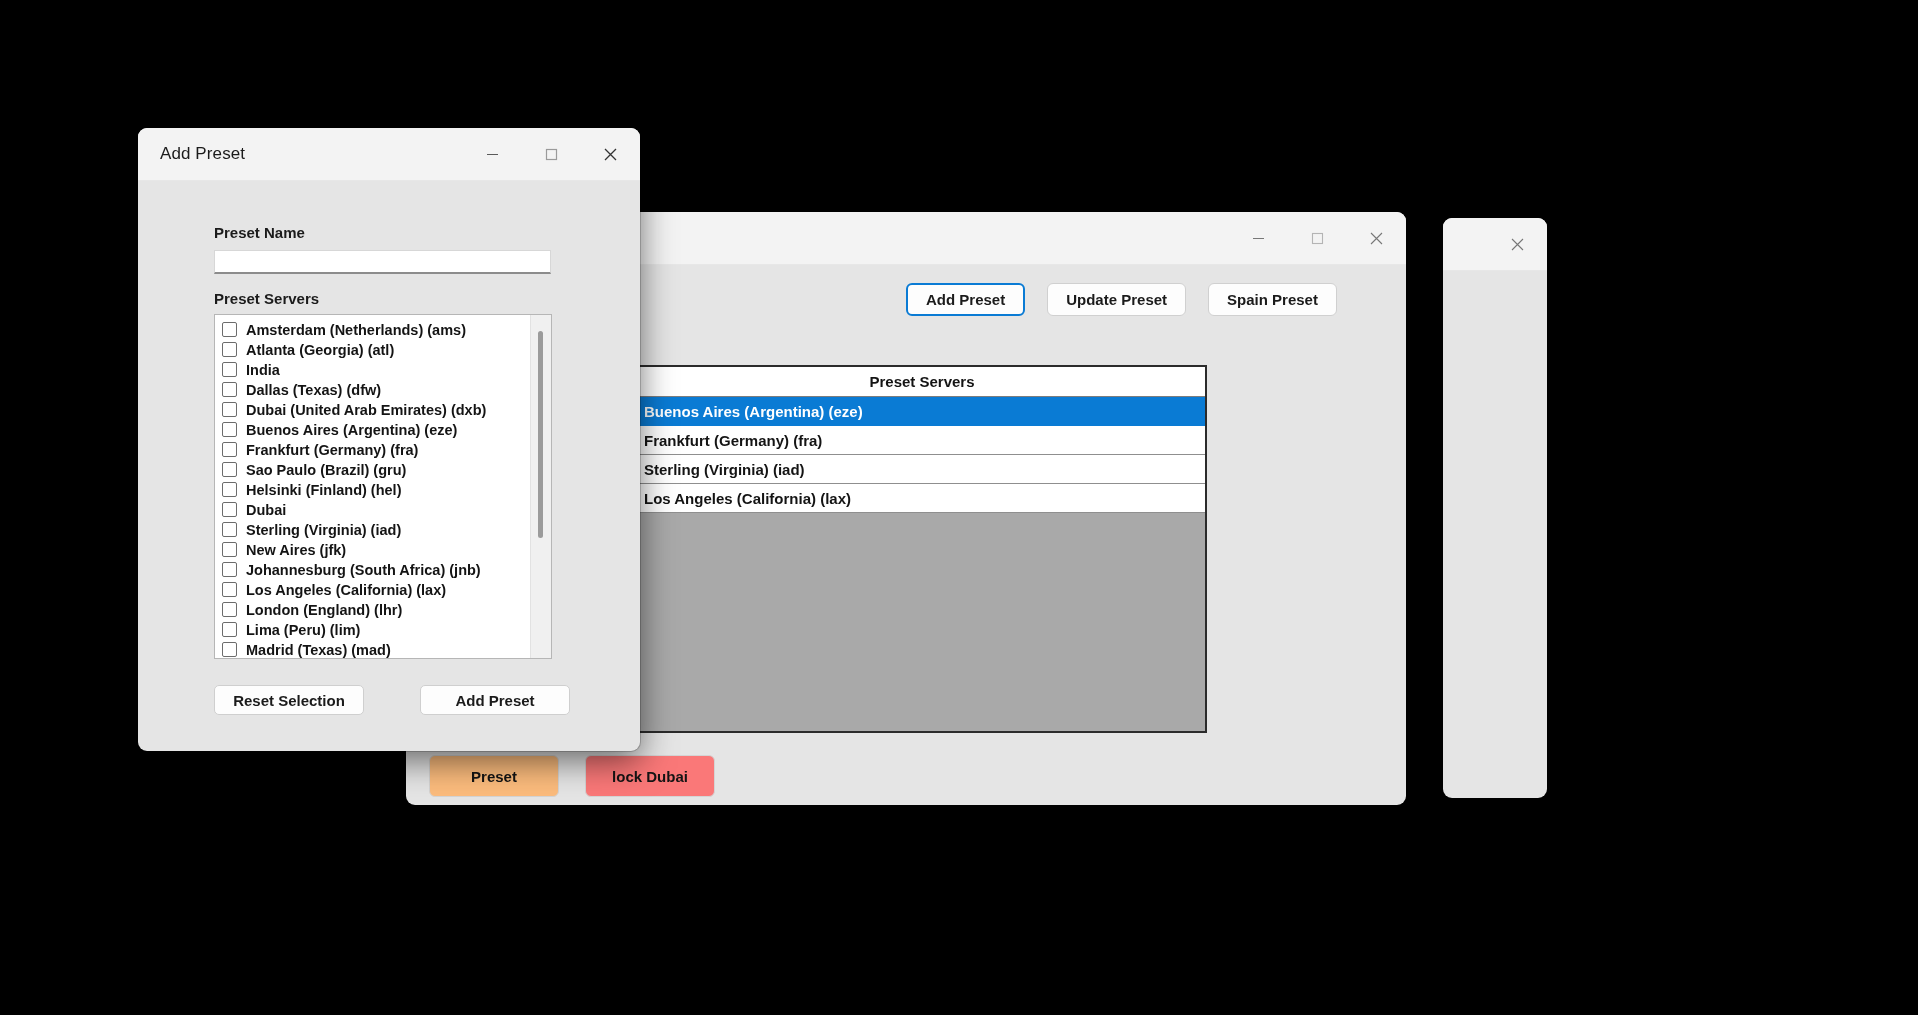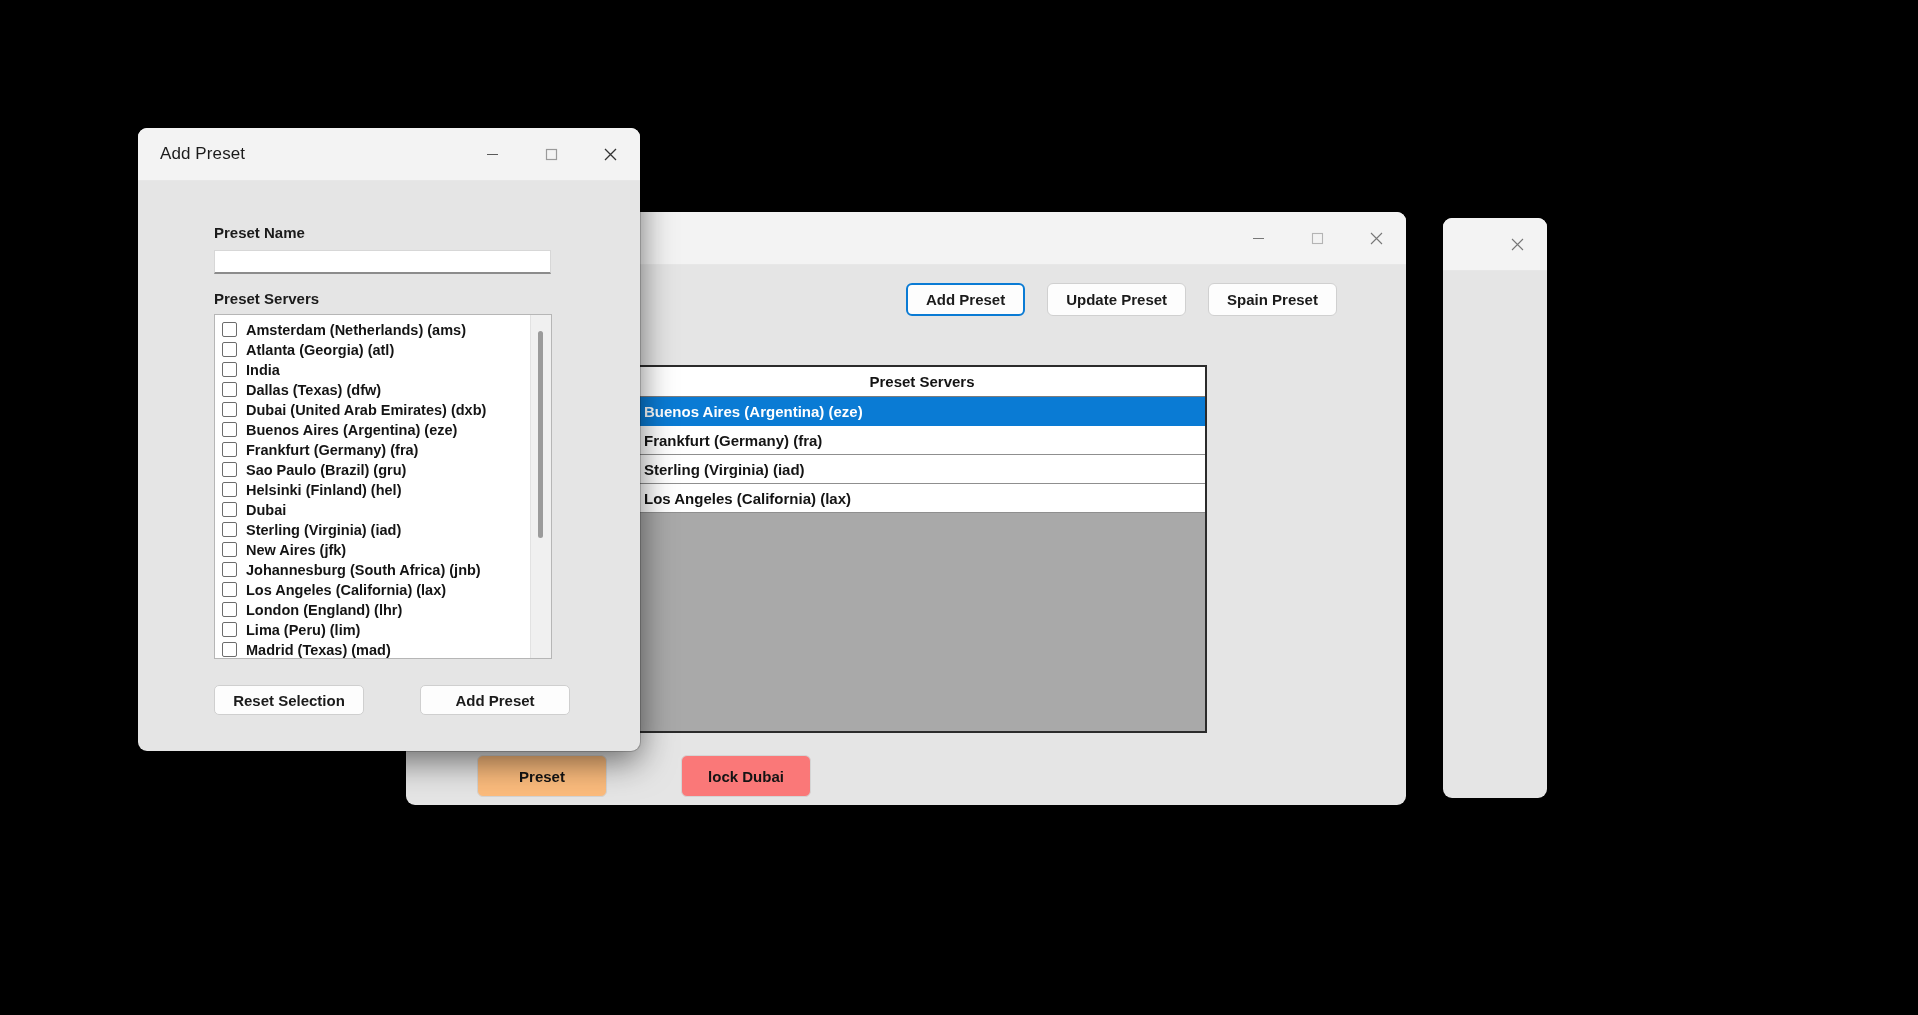--- a/index.html
+++ b/index.html
@@ -164,21 +164,20 @@
     border: 1px solid #d4d4d4;
     border-radius: 6px;
     font-family: "Liberation Sans", sans-serif;
     font-size: 15px;
     font-weight: bold;
     color: #141414;
     height: 42px;
     width: 130px;
     cursor: pointer;
     box-sizing: border-box;
-    margin-left: 48px;
   }
   .cbtn.orange { background: #fcbc7d; }
   .cbtn.red    { background: #fa7878; }
 
   
   #win-dialog { left: 138px; top: 128px; width: 502px; height: 623px; }
   .dlg-body {
     position: relative;
     height: 571px;
     padding: 0;

